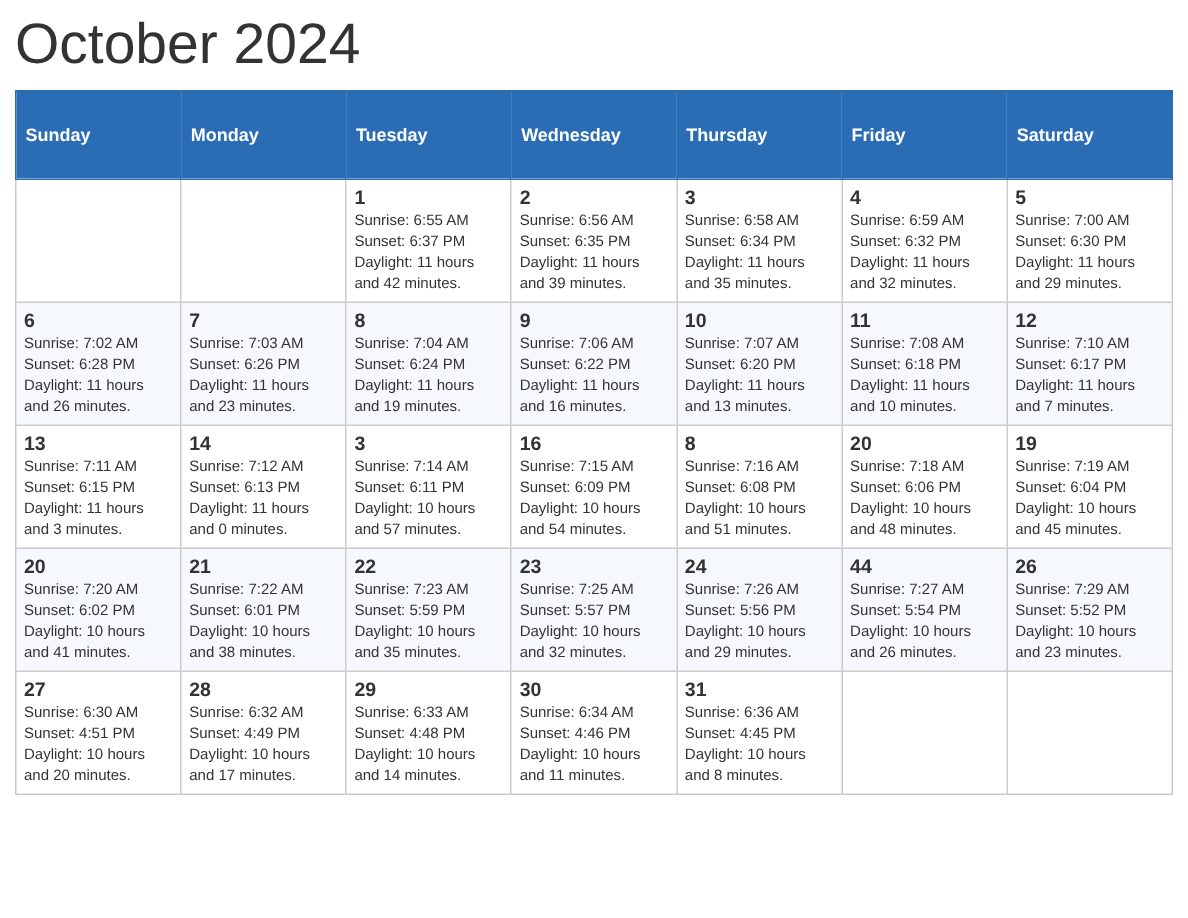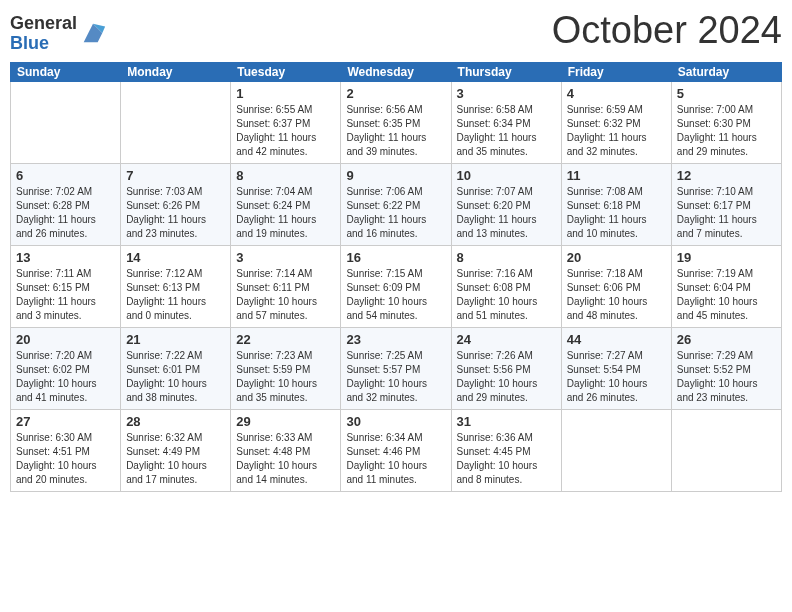--- a/index.html
+++ b/index.html
@@ -58,21 +58,21 @@
     }
     .calendar {
       width: 100%;
       border-collapse: collapse;
       font-size: 11px;
     }
     .calendar th {
       background-color: #2a6db5;
       color: #fff;
       text-align: left;
-      padding: 2px 6px;
+      padding: 22px 6px;
       font-size: 12px;
       font-weight: bold;
       border: 1px solid #2a6db5;
     }
     .calendar td {
       border: 1px solid #ccc;
       vertical-align: top;
       padding: 4px 5px;
       width: 110px;
       min-height: 70px;
@@ -97,30 +97,20 @@
       line-height: 1.4;
     }
     .empty-cell {
       background: #fff !important;
     }
   </style>
 </head>
 <body>
 
 <div class="header">
-  <div class="logo">
-    <div class="logo-text">
-      <span class="logo-general">General</span>
-      <span class="logo-blue">Blue</span>
-    </div>
-    <svg class="logo-icon" viewBox="0 0 30 30" xmlns="http://www.w3.org/2000/svg">
-      <polygon points="5,25 15,5 25,15 20,25" fill="#2a6db5" opacity="0.8"></polygon>
-      <polygon points="15,5 25,15 28,8" fill="#4a9fd5"></polygon>
-    </svg>
-  </div>
   <div class="title-section">
     <div class="month-title">October 2024</div>
   </div>
 </div>
 
 <table class="calendar">
   <thead>
     <tr>
     <th>Sunday</th>
         <th>Monday</th>

